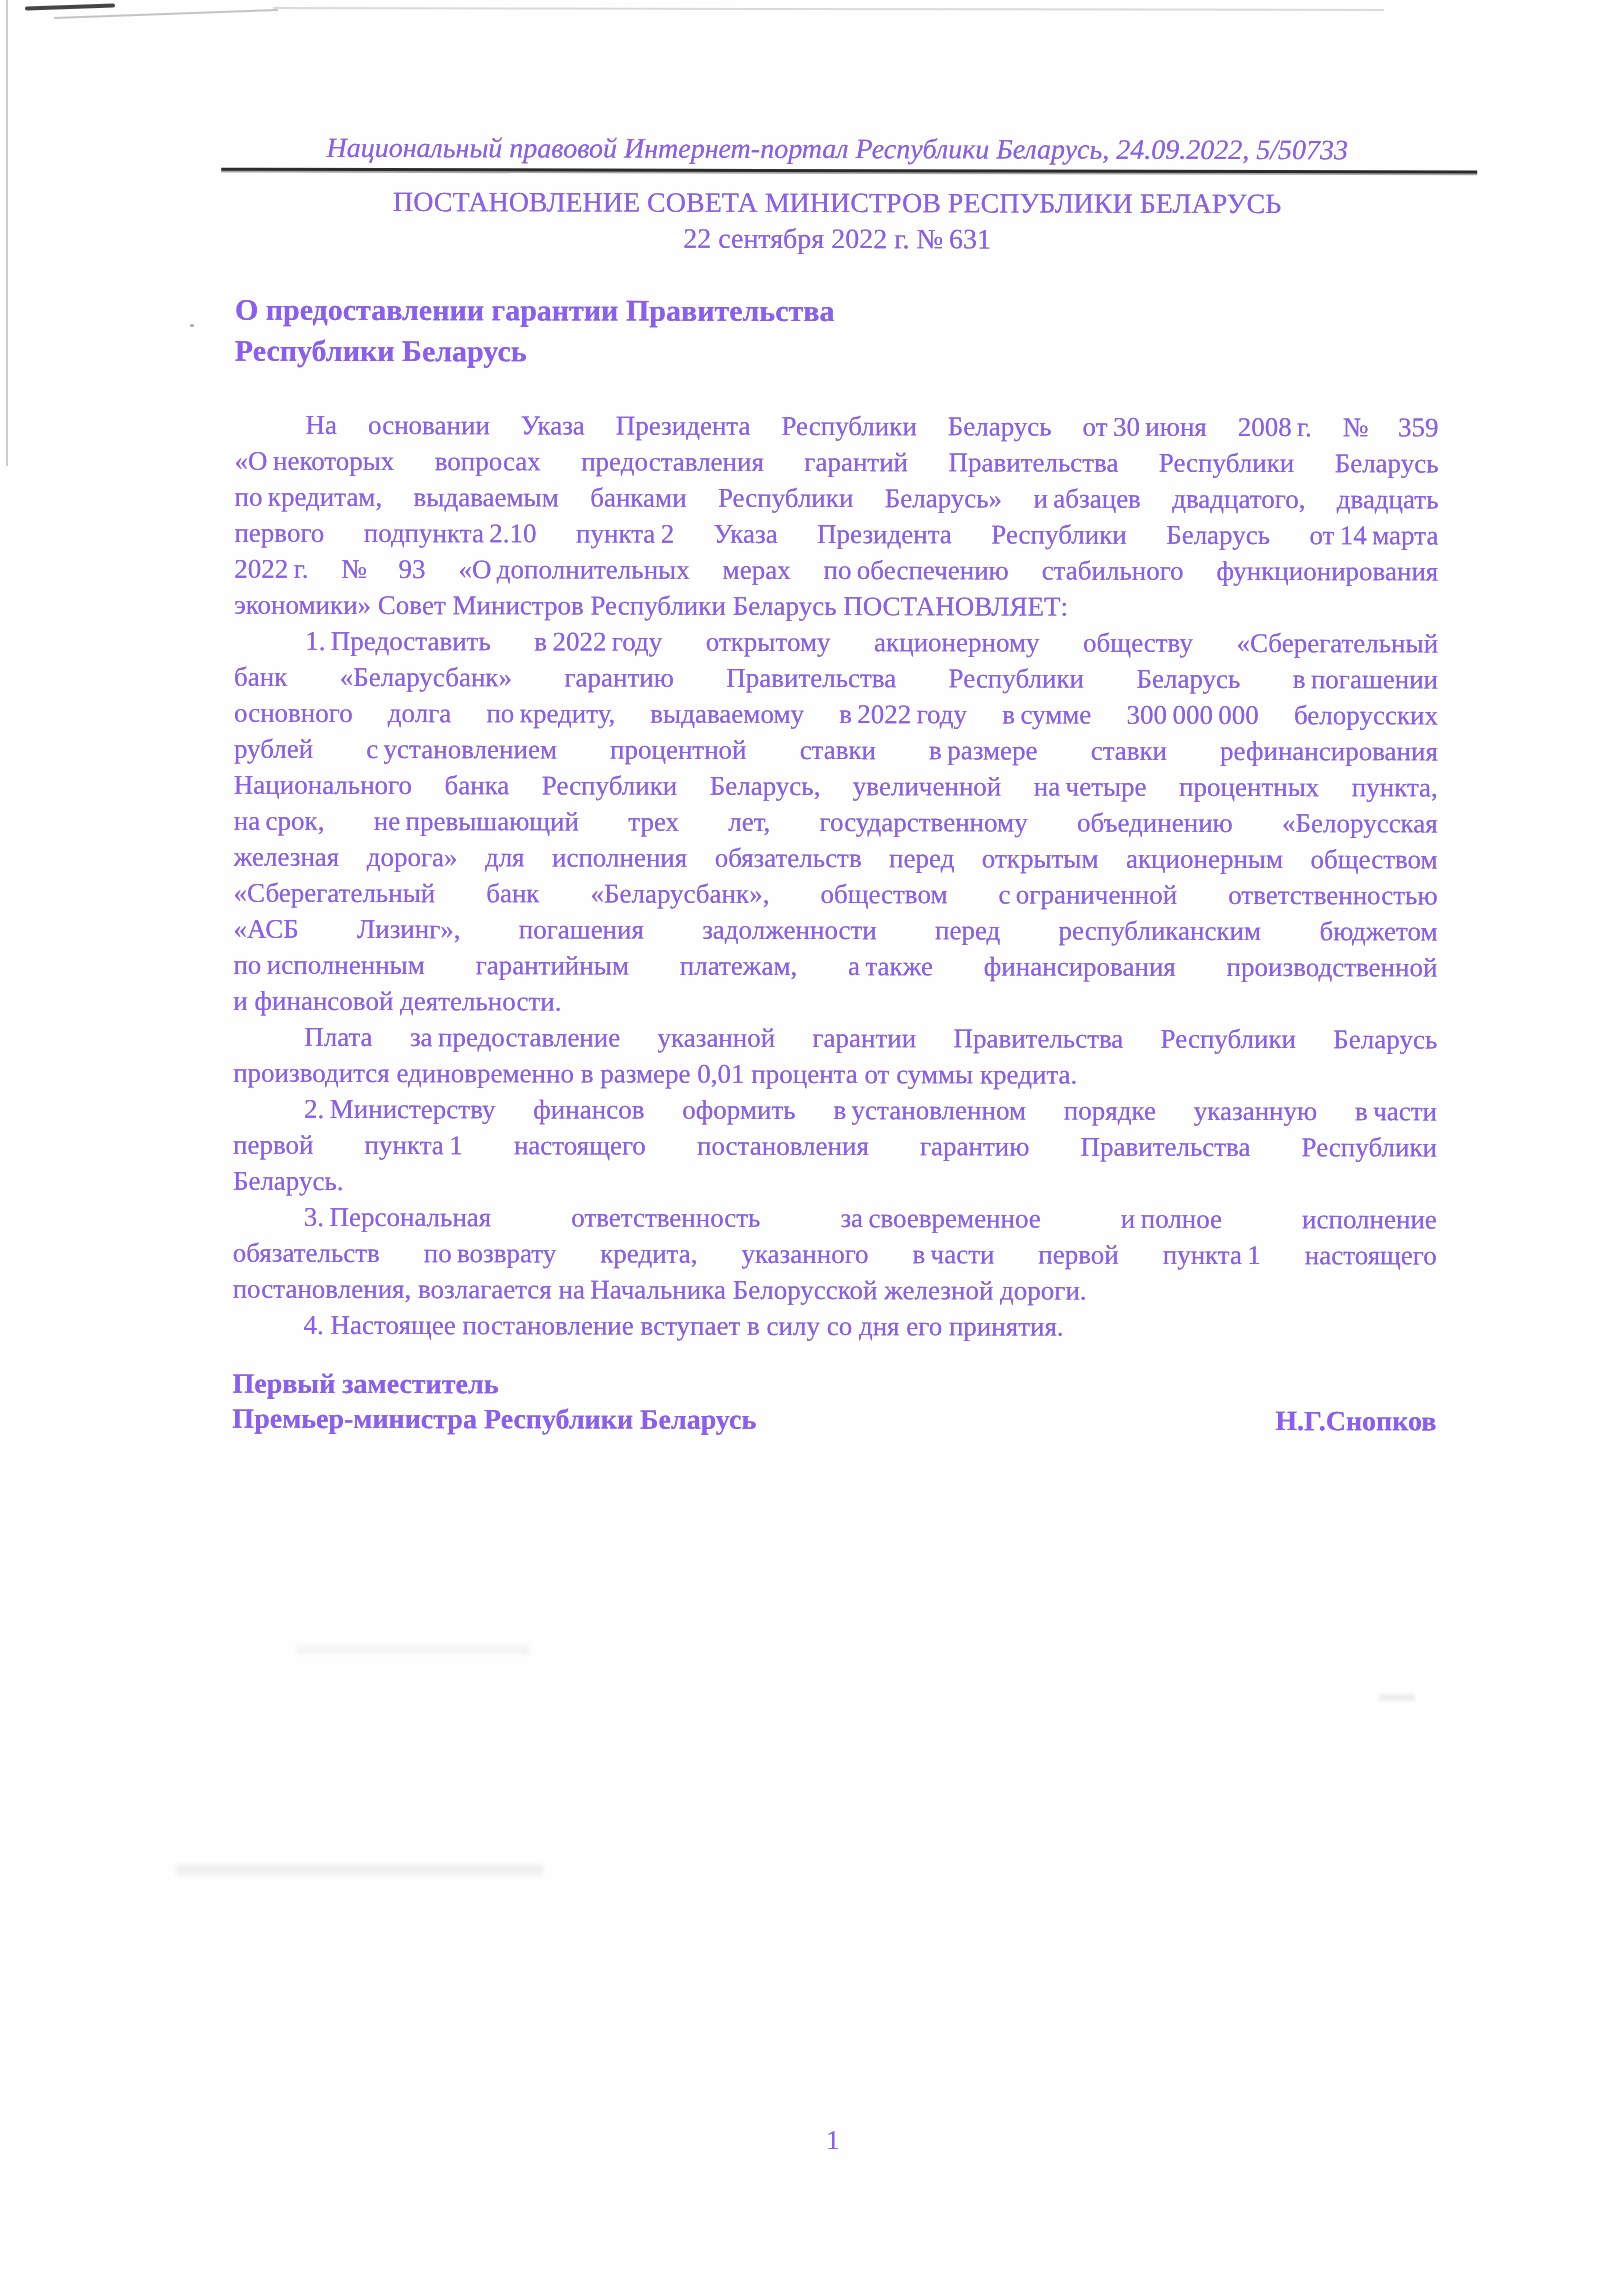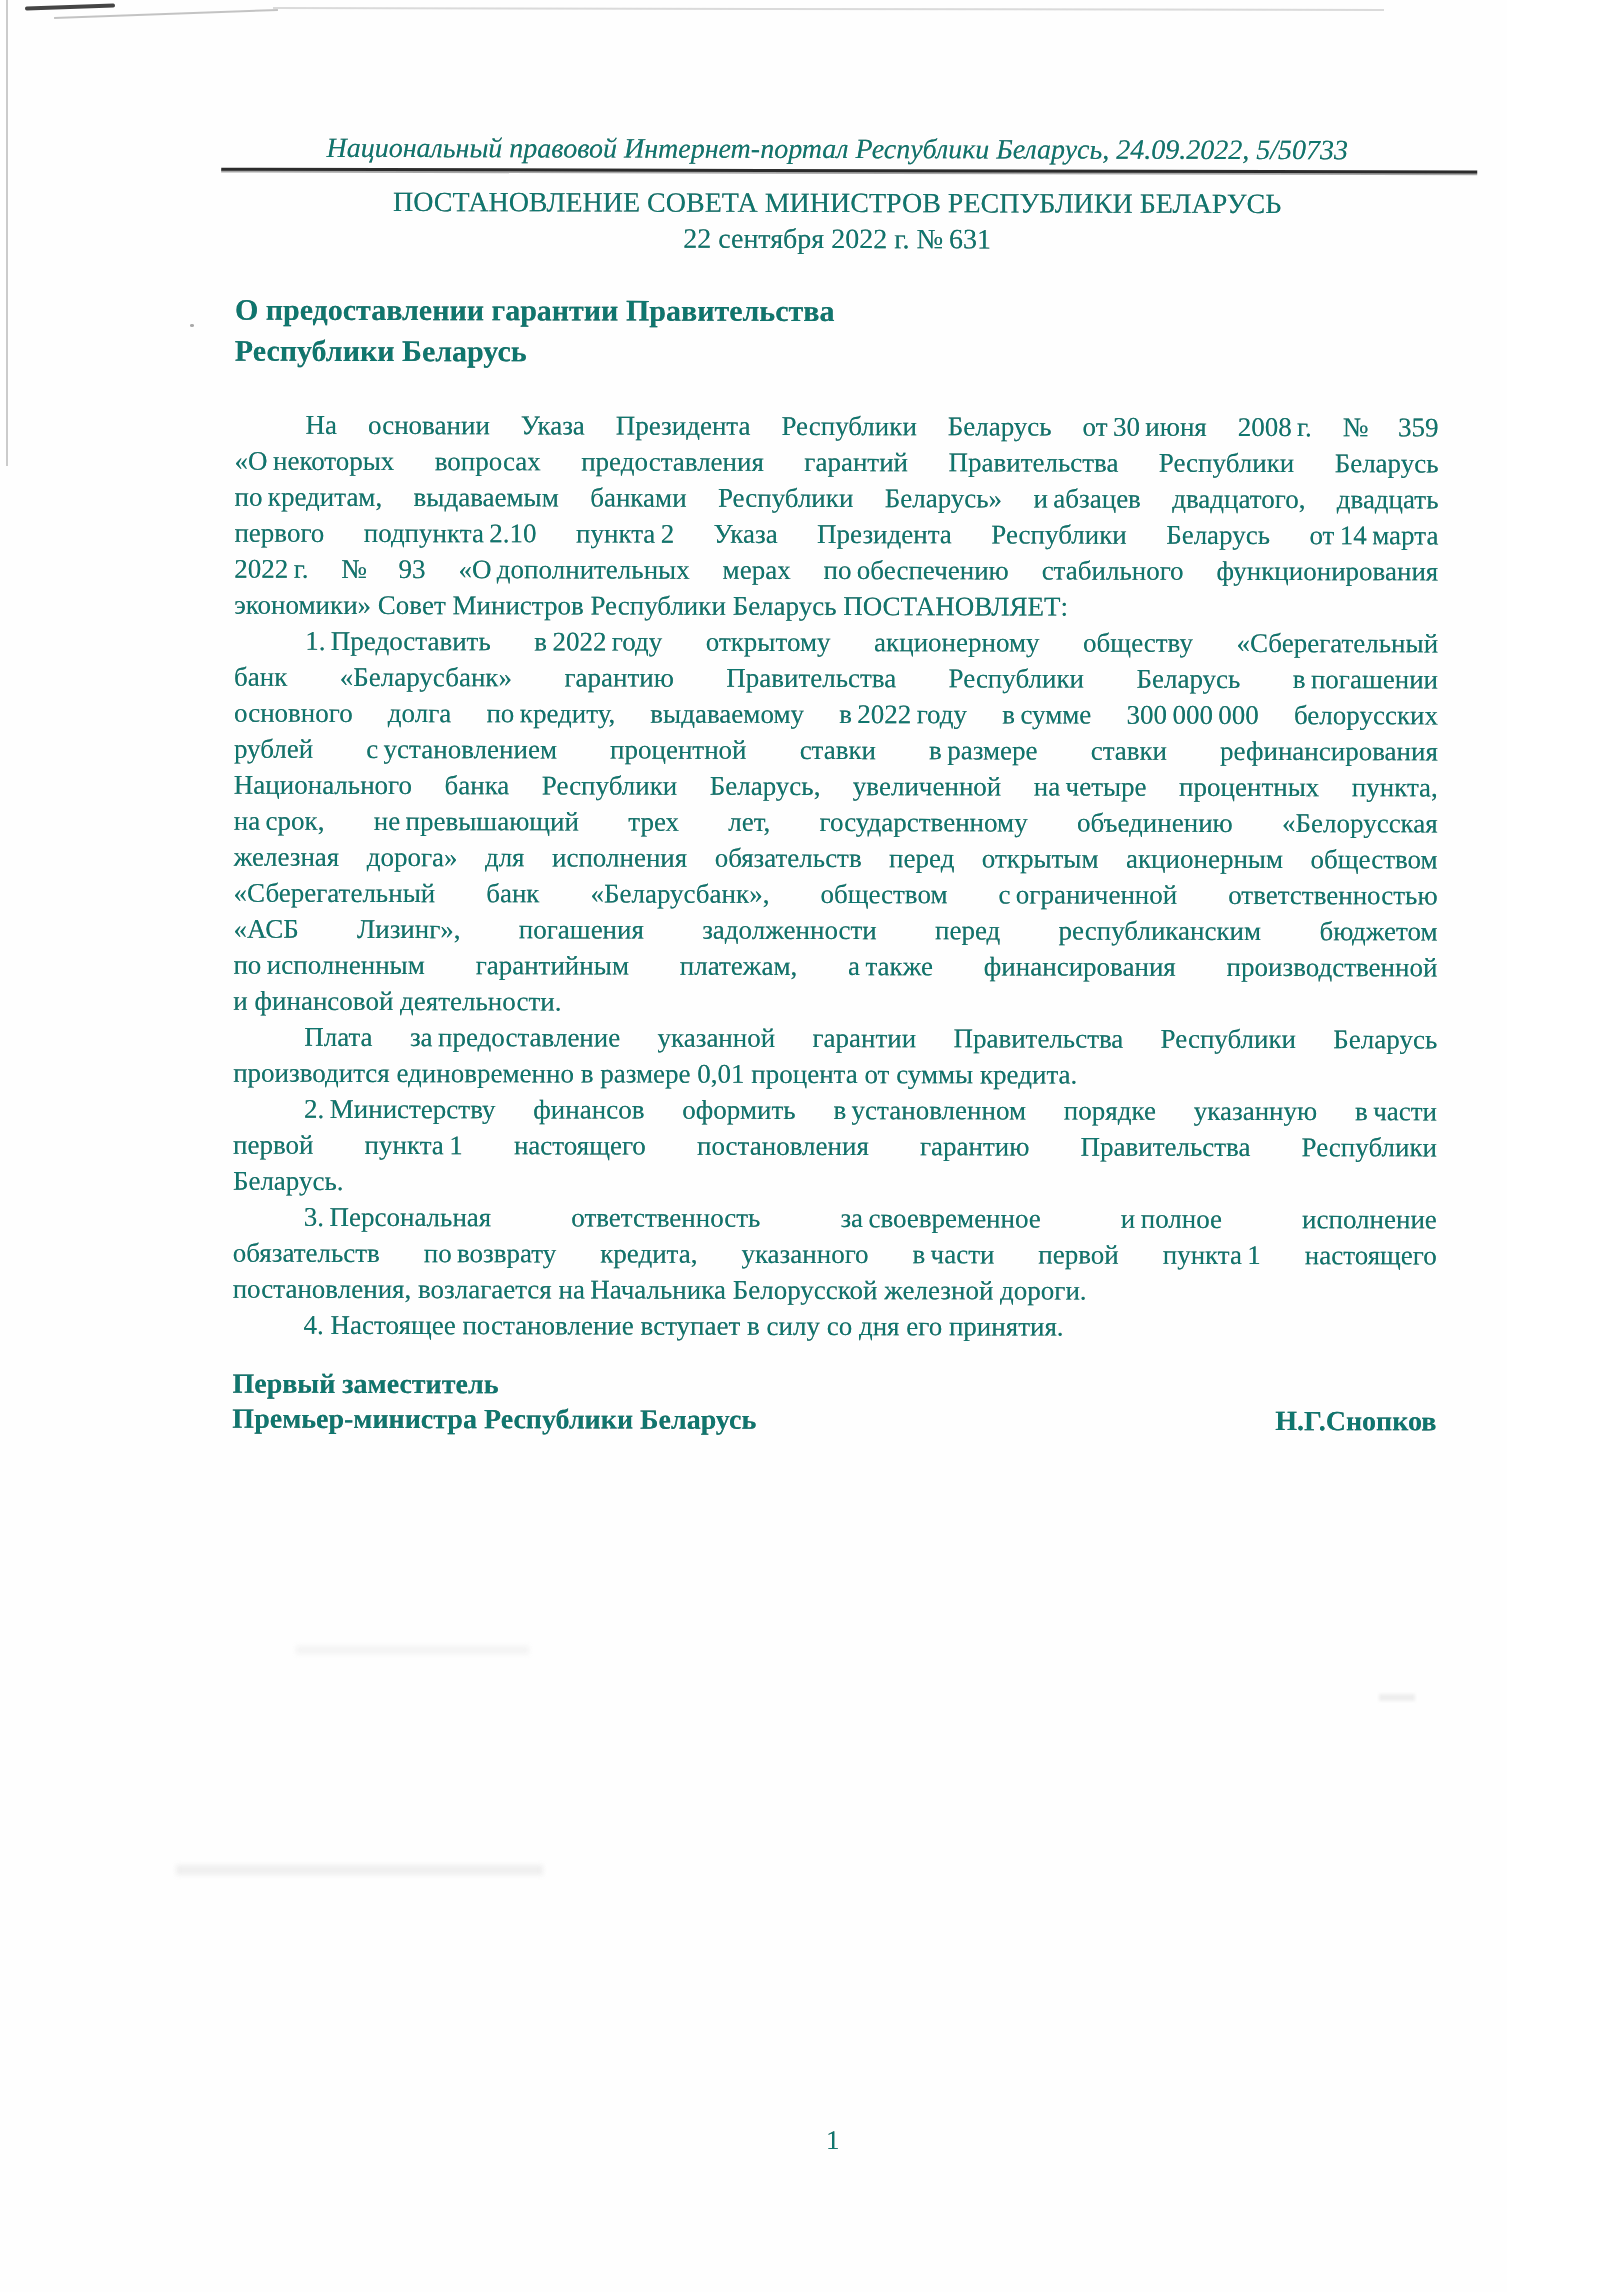--- a/index.html
+++ b/index.html
@@ -3,21 +3,21 @@
 <meta charset="utf-8">
 <style>
   html, body { margin: 0; padding: 0; background: #ffffff; }
   .page {
     position: relative;
     width: 1507px;
     height: 2293px;
     background: #fefefe;
     overflow: hidden;
     font-family: "Liberation Serif", serif;
-    color: #0f766e;
+    color: #8b5cf6;
   }
   .scan-rot {
     position: absolute;
     left: 0; top: 0; right: 0; bottom: 0;
     transform: rotate(0.13deg);
     transform-origin: 806px 269px;
     text-shadow: 0 0 0.4px rgba(30,30,30,0.55);
   }
   .masthead {
     position: absolute; top: 133px; left: 235px; width: 1204px;

